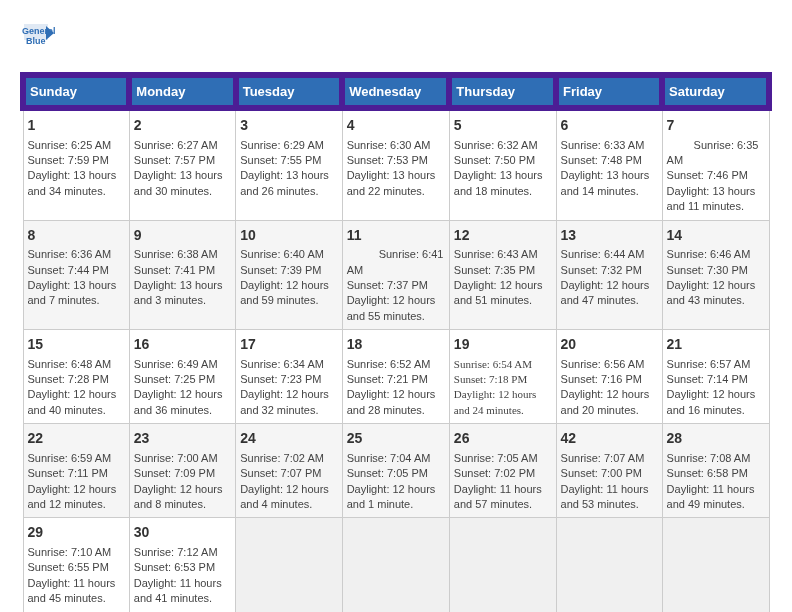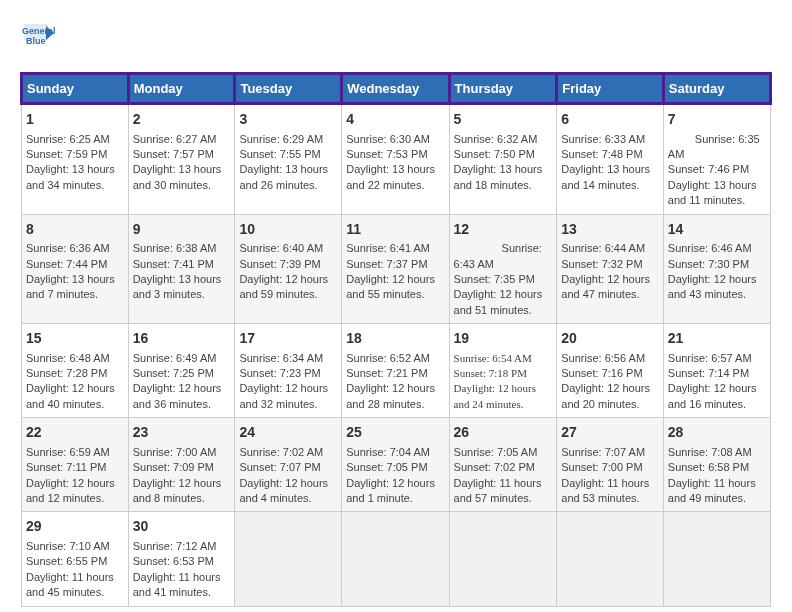--- a/index.html
+++ b/index.html
@@ -42,21 +42,21 @@
       border-collapse: collapse;
       font-size: 11px;
     }
     thead tr th {
       background-color: #2f6eb5;
       color: #fff;
       padding: 6px 4px;
       font-size: 13px;
       font-weight: bold;
       text-align: left;
-      border: 3px solid #4c1d95;
+      border: 6px solid #4c1d95;
     }
     tbody tr td {
       vertical-align: top;
       padding: 5px 4px;
       border: 1px solid #ccc;
       width: 108px;
       min-height: 80px;
       background: #fff;
       color: #333;
       line-height: 1.4;
@@ -152,25 +152,25 @@
 Daylight: 13 hours
 and 7 minutes.</span></td>
         <td><span class="day-num">9</span><span class="day-info" style="white-space: pre-line;">Sunrise: 6:38 AM
 Sunset: 7:41 PM
 Daylight: 13 hours
 and 3 minutes.</span></td>
         <td><span class="day-num">10</span><span class="day-info" style="white-space: pre-line;">Sunrise: 6:40 AM
 Sunset: 7:39 PM
 Daylight: 12 hours
 and 59 minutes.</span></td>
-        <td><span class="day-num">11</span><span class="day-info" style="white-space: pre-line;">Sunrise: 6:41 AM
+        <td><span class="day-num">11</span><span class="day-info" style="white-space: pre-line; margin-left: 32px;">Sunrise: 6:41 AM
 Sunset: 7:37 PM
 Daylight: 12 hours
 and 55 minutes.</span></td>
-        <td><span class="day-num">12</span><span class="day-info" style="white-space: pre-line; margin-left: 48px;">Sunrise: 6:43 AM
+        <td><span class="day-num">12</span><span class="day-info" style="white-space: pre-line;">Sunrise: 6:43 AM
 Sunset: 7:35 PM
 Daylight: 12 hours
 and 51 minutes.</span></td>
         <td><span class="day-num">13</span><span class="day-info" style="white-space: pre-line;">Sunrise: 6:44 AM
 Sunset: 7:32 PM
 Daylight: 12 hours
 and 47 minutes.</span></td>
         <td><span class="day-num">14</span><span class="day-info" style="white-space: pre-line;">Sunrise: 6:46 AM
 Sunset: 7:30 PM
 Daylight: 12 hours
@@ -220,21 +220,21 @@
 Daylight: 12 hours
 and 4 minutes.</span></td>
         <td><span class="day-num">25</span><span class="day-info" style="white-space: pre-line;">Sunrise: 7:04 AM
 Sunset: 7:05 PM
 Daylight: 12 hours
 and 1 minute.</span></td>
         <td><span class="day-num">26</span><span class="day-info" style="white-space: pre-line;">Sunrise: 7:05 AM
 Sunset: 7:02 PM
 Daylight: 11 hours
 and 57 minutes.</span></td>
-        <td><span class="day-num">27</span><span class="day-info" style="white-space: pre-line;">Sunrise: 7:07 AM
+        <td><span class="day-num">42</span><span class="day-info" style="white-space: pre-line;">Sunrise: 7:07 AM
 Sunset: 7:00 PM
 Daylight: 11 hours
 and 53 minutes.</span></td>
         <td><span class="day-num">28</span><span class="day-info" style="white-space: pre-line;">Sunrise: 7:08 AM
 Sunset: 6:58 PM
 Daylight: 11 hours
 and 49 minutes.</span></td>
       </tr>
       <tr>
         <td><span class="day-num">29</span><span class="day-info" style="white-space: pre-line;">Sunrise: 7:10 AM

